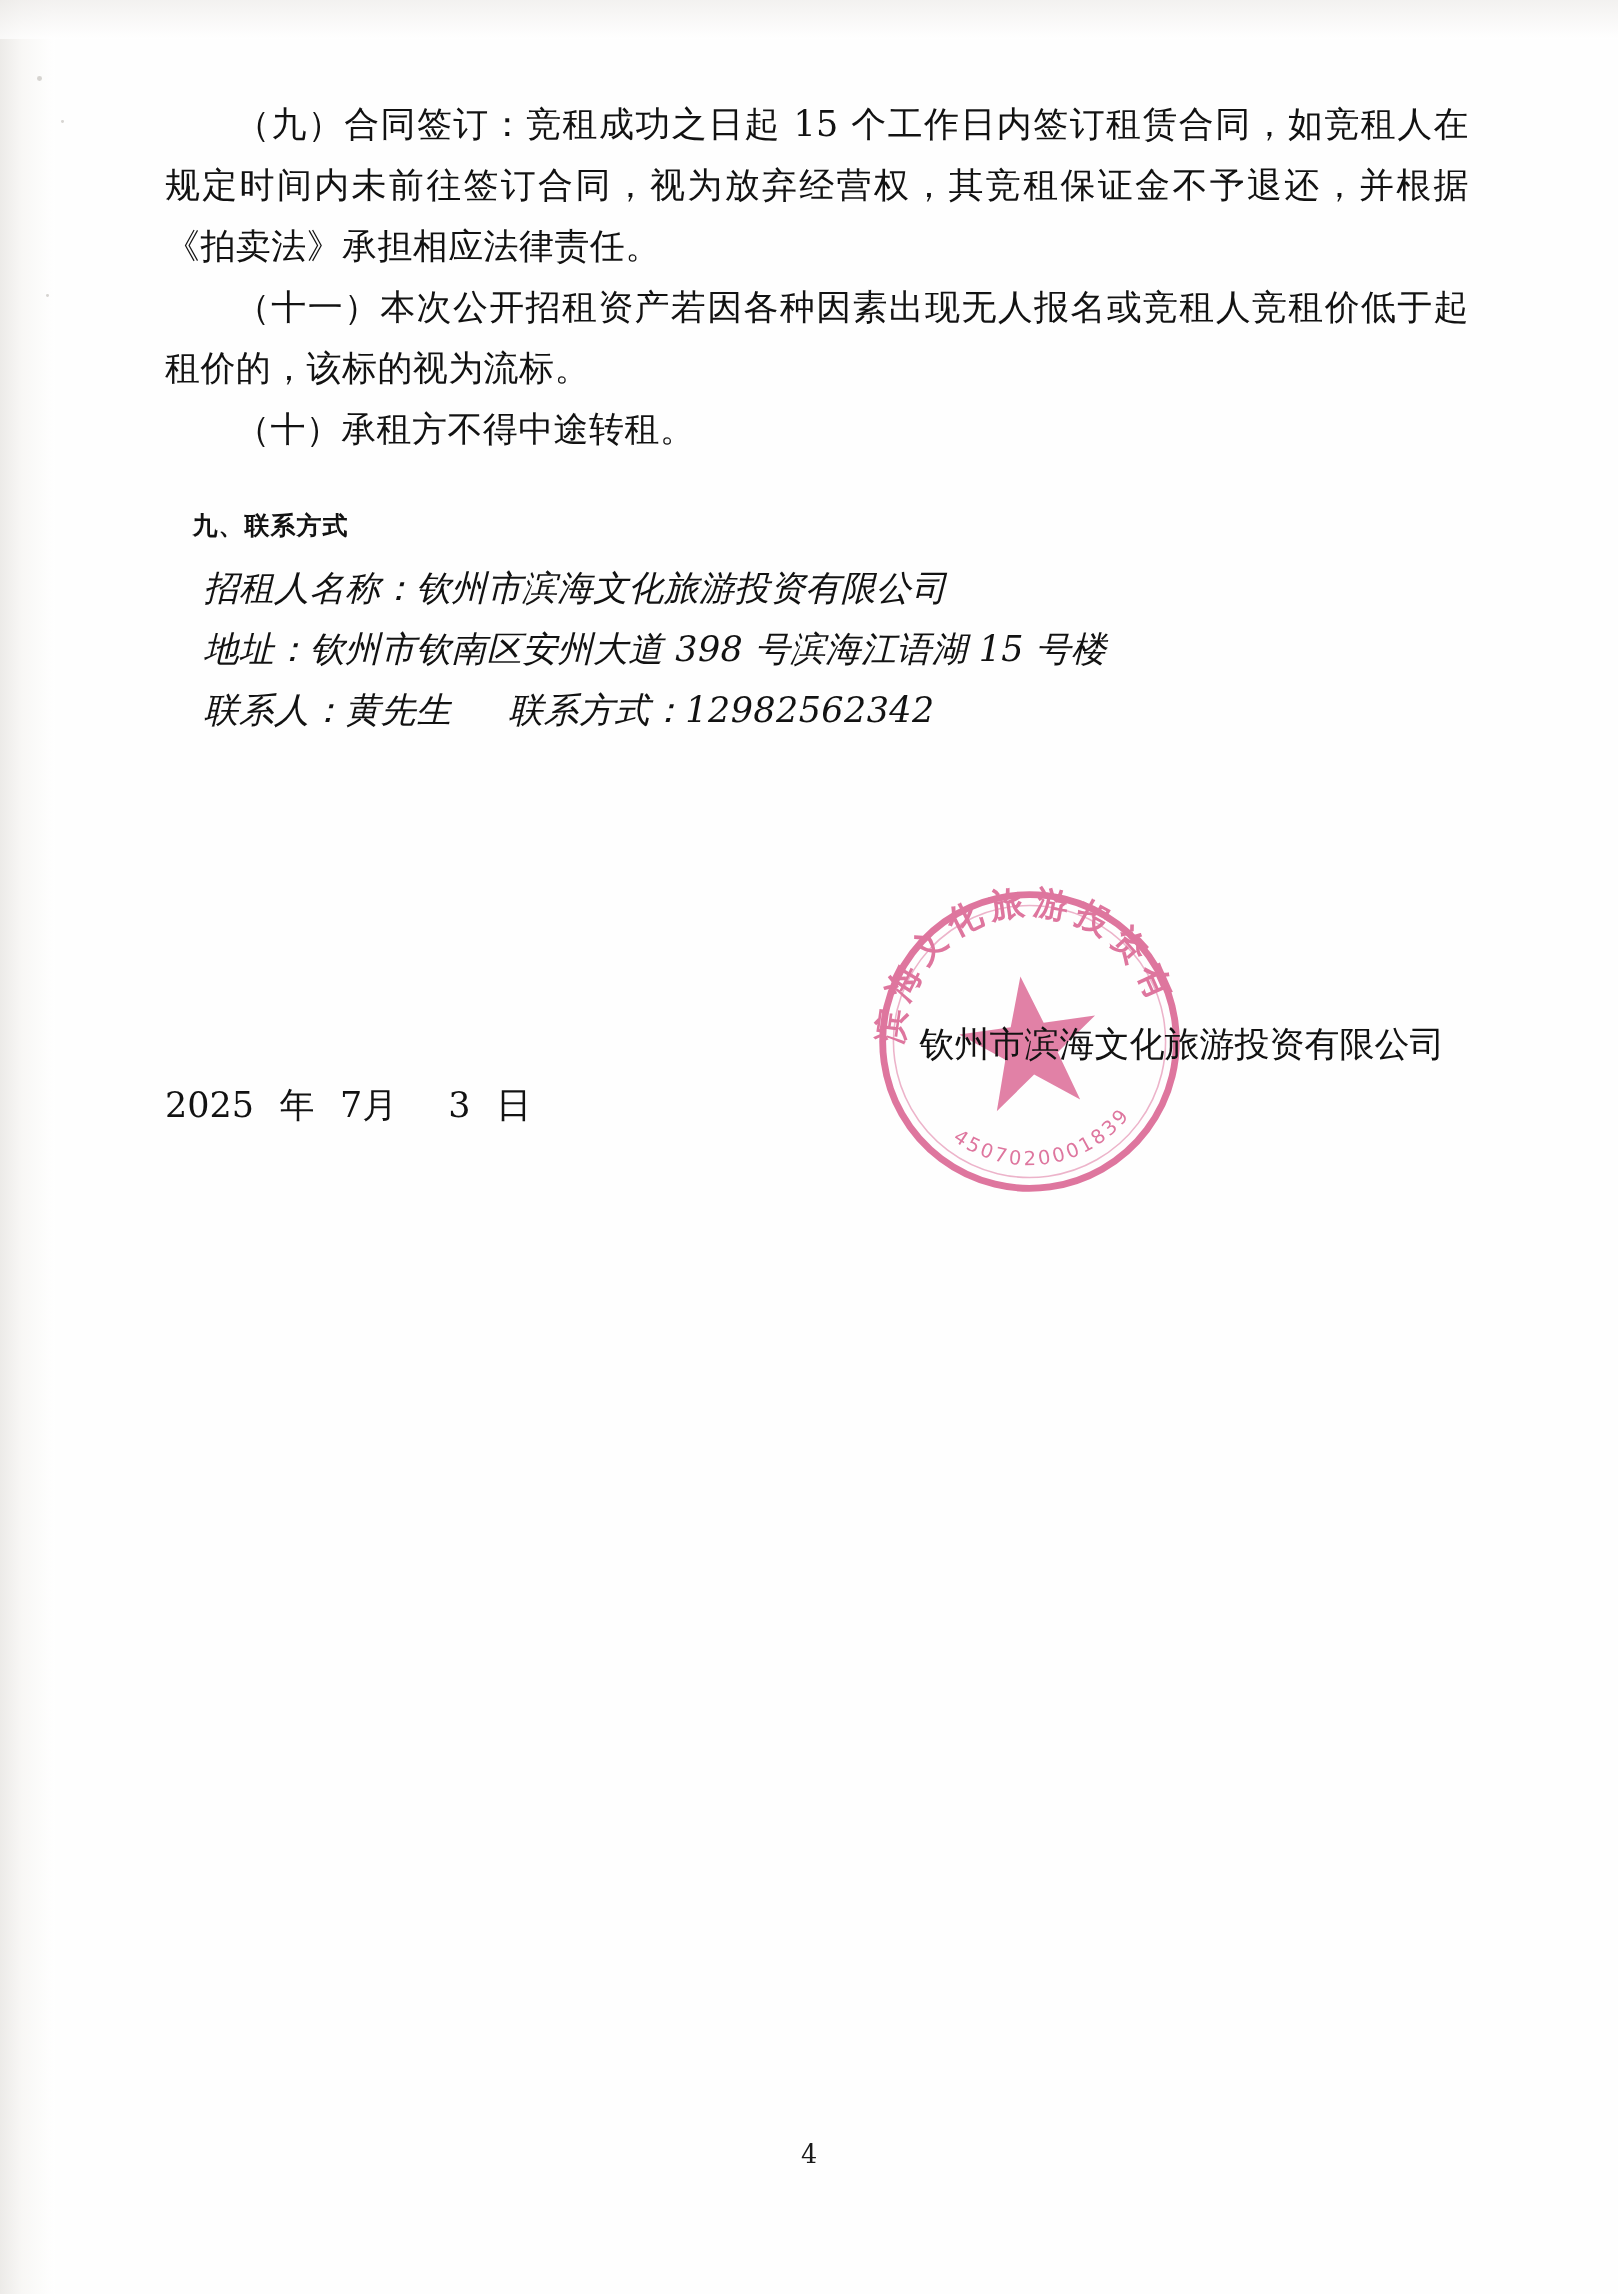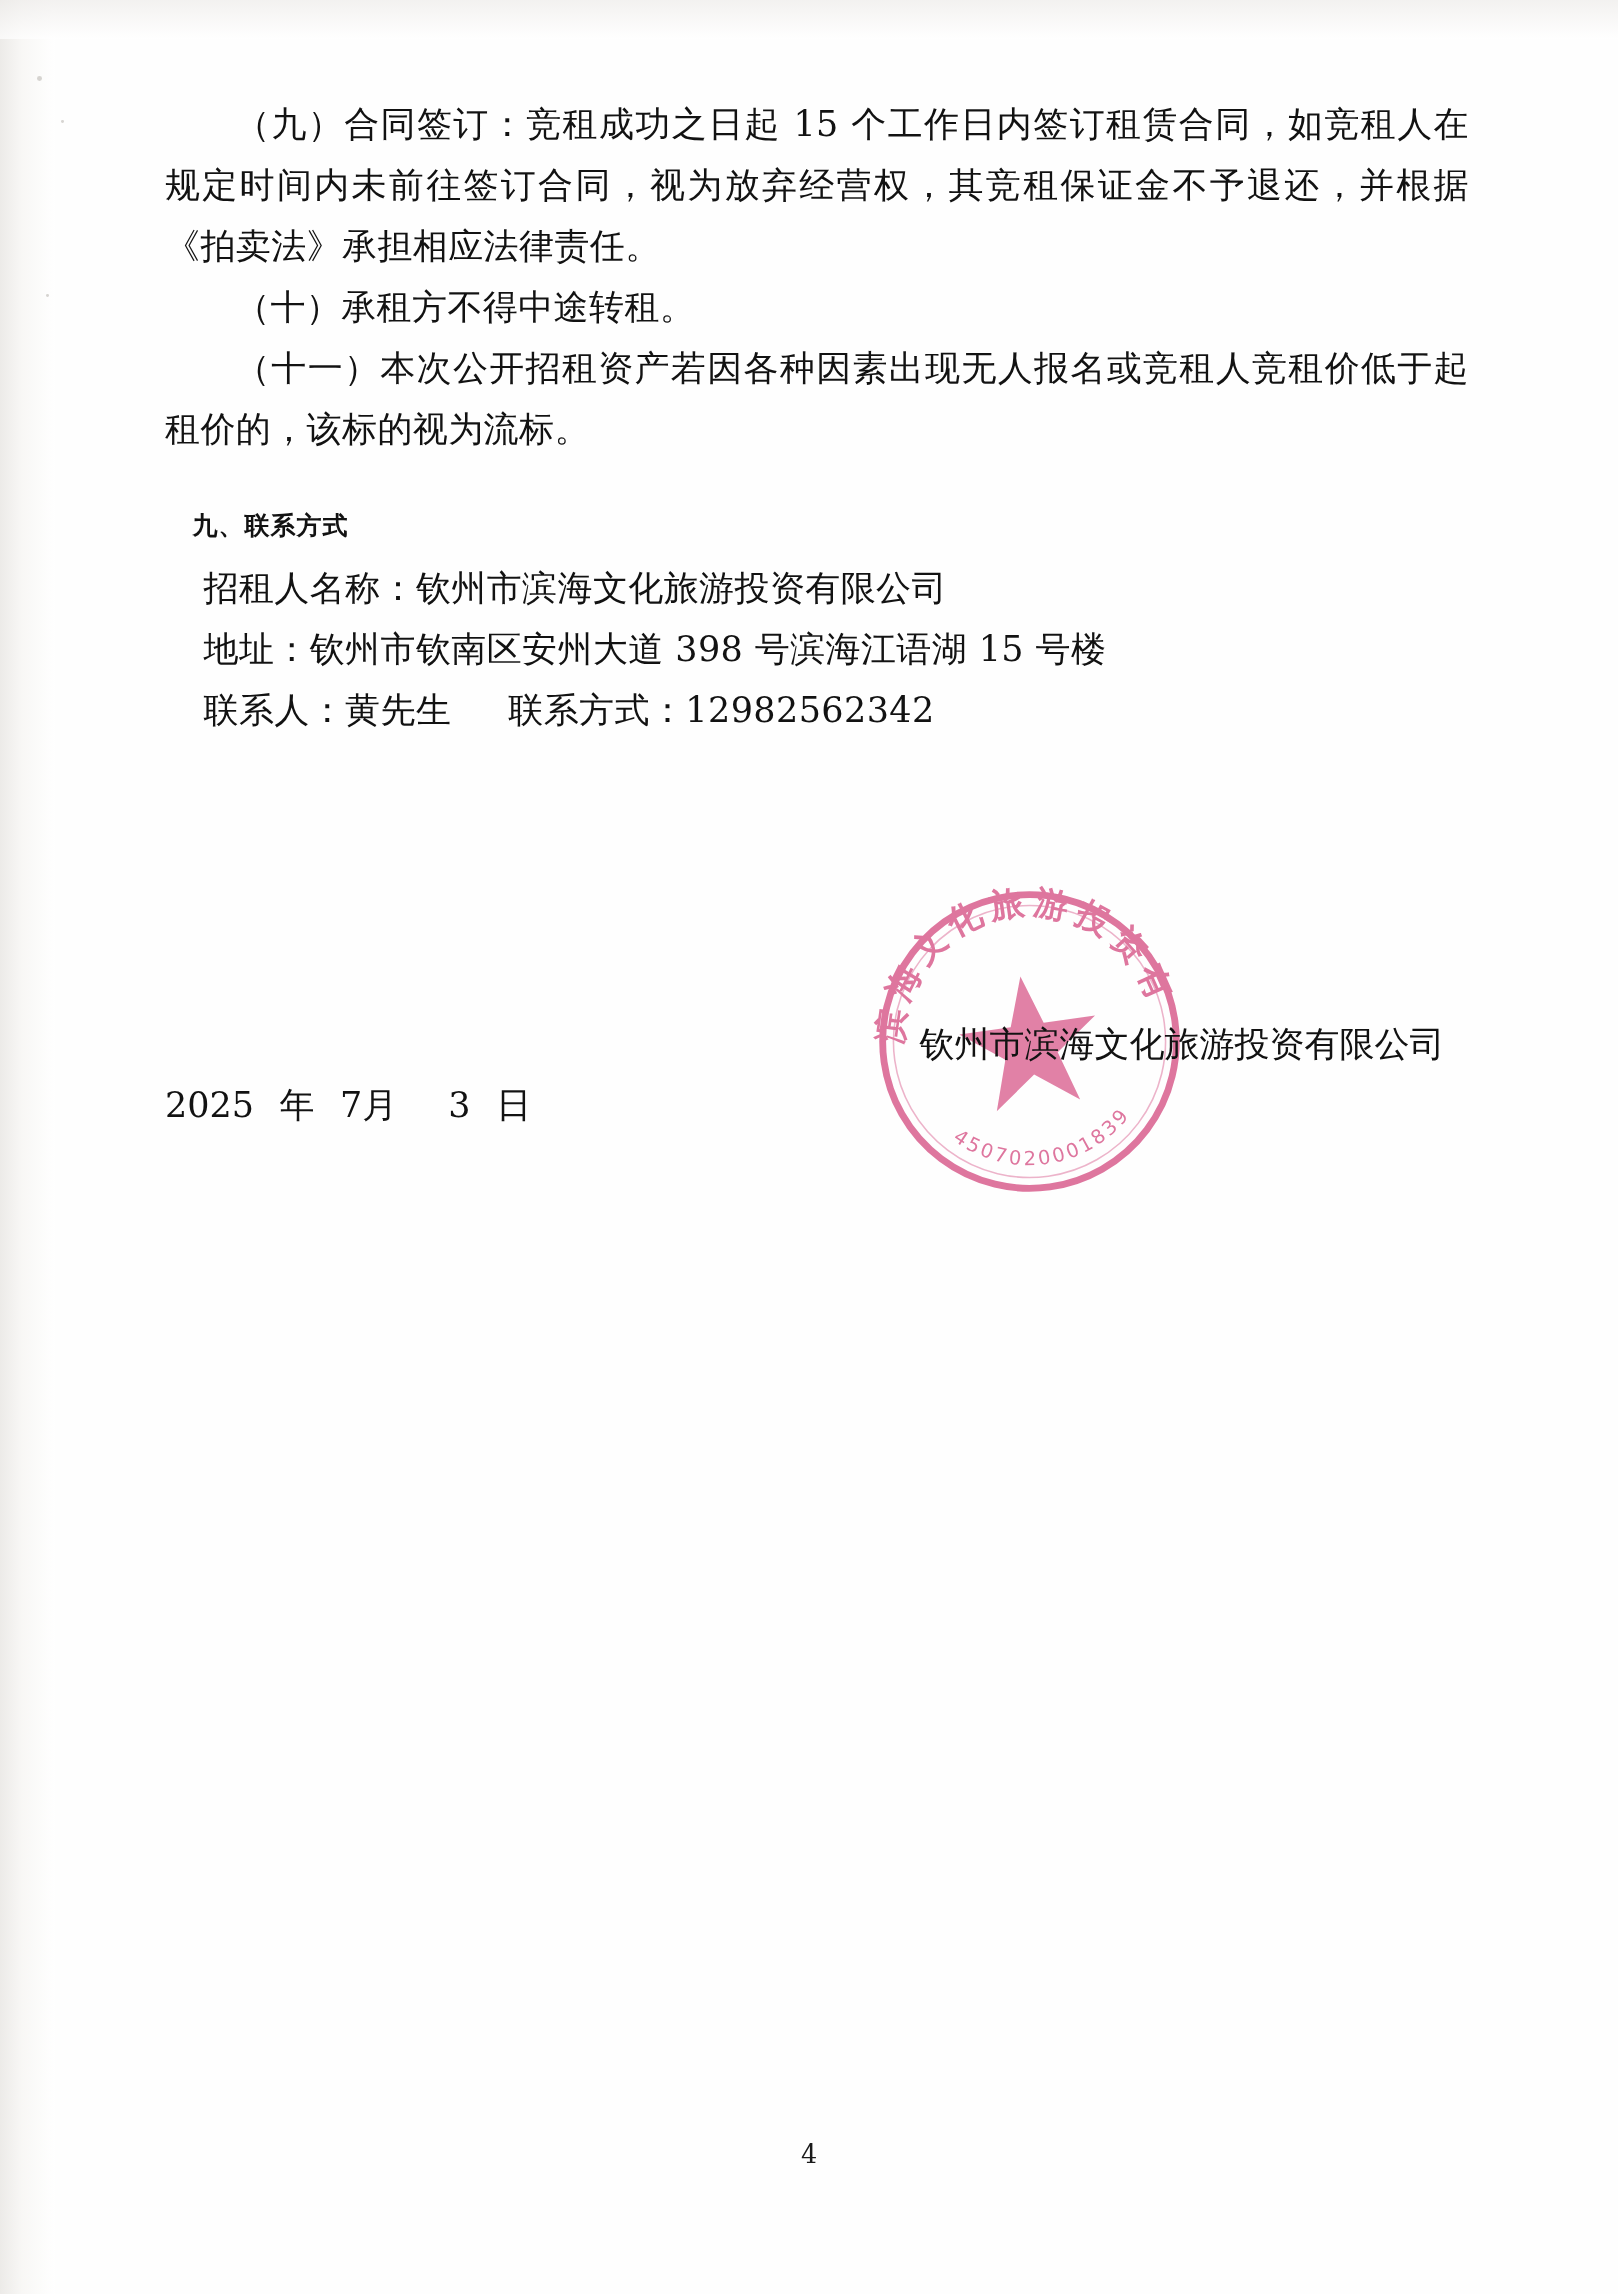--- a/index.html
+++ b/index.html
@@ -65,20 +65,21 @@
     margin-bottom: 2px;
     font-weight: bold;
     text-indent: 1.1em;
     font-size: 25px;
     letter-spacing: 1px;
   }
   .contact-line {
     text-indent: 1.1em;
     margin: 0;
     white-space: pre;
+    font-style: italic;
   }
   .contact-line .gap { display: inline-block; width: 57px; }
 
   .signature-block {
     position: absolute;
     left: 165px;
     top: 1014px;
     width: 1304px;
     font-size: 35px;
     line-height: 61px;
@@ -122,22 +123,22 @@
 <div class="page">
 
   <div class="scan-edge-left"></div>
   <div class="scan-edge-top"></div>
   <div class="scan-speck" style="left:37px;top:76px;width:4.9px;height:4.9px;"></div>
   <div class="scan-speck" style="left:61px;top:120px;width:2.9px;height:2.9px;"></div>
   <div class="scan-speck" style="left:46px;top:294px;width:2.9px;height:2.9px;"></div>
 
   <div class="body-text">
     <p class="para">（九）合同签订：竞租成功之日起 15 个工作日内签订租赁合同，如竞租人在规定时间内未前往签订合同，视为放弃经营权，其竞租保证金不予退还，并根据《拍卖法》承担相应法律责任。</p>
+    <p class="para">（十一）本次公开招租资产若因各种因素出现无人报名或竞租人竞租价低于起租价的，该标的视为流标。</p>
     <p class="para">（十）承租方不得中途转租。</p>
-    <p class="para">（十一）本次公开招租资产若因各种因素出现无人报名或竞租人竞租价低于起租价的，该标的视为流标。</p>
 
     <div class="section-heading">九、联系方式</div>
 
     <p class="contact-line"><span>招租人名称：</span><span>钦州市滨海文化旅游投资有限公司</span></p>
 
     <p class="contact-line"><span>地址：</span><span>钦州市钦南区安州大道 398 号滨海江语湖 15 号楼</span></p>
 
     <p class="contact-line"><span>联系人：</span><span>黄先生</span><span class="gap"></span><span>联系方式：</span><span>12982562342</span></p>
   </div>
 

